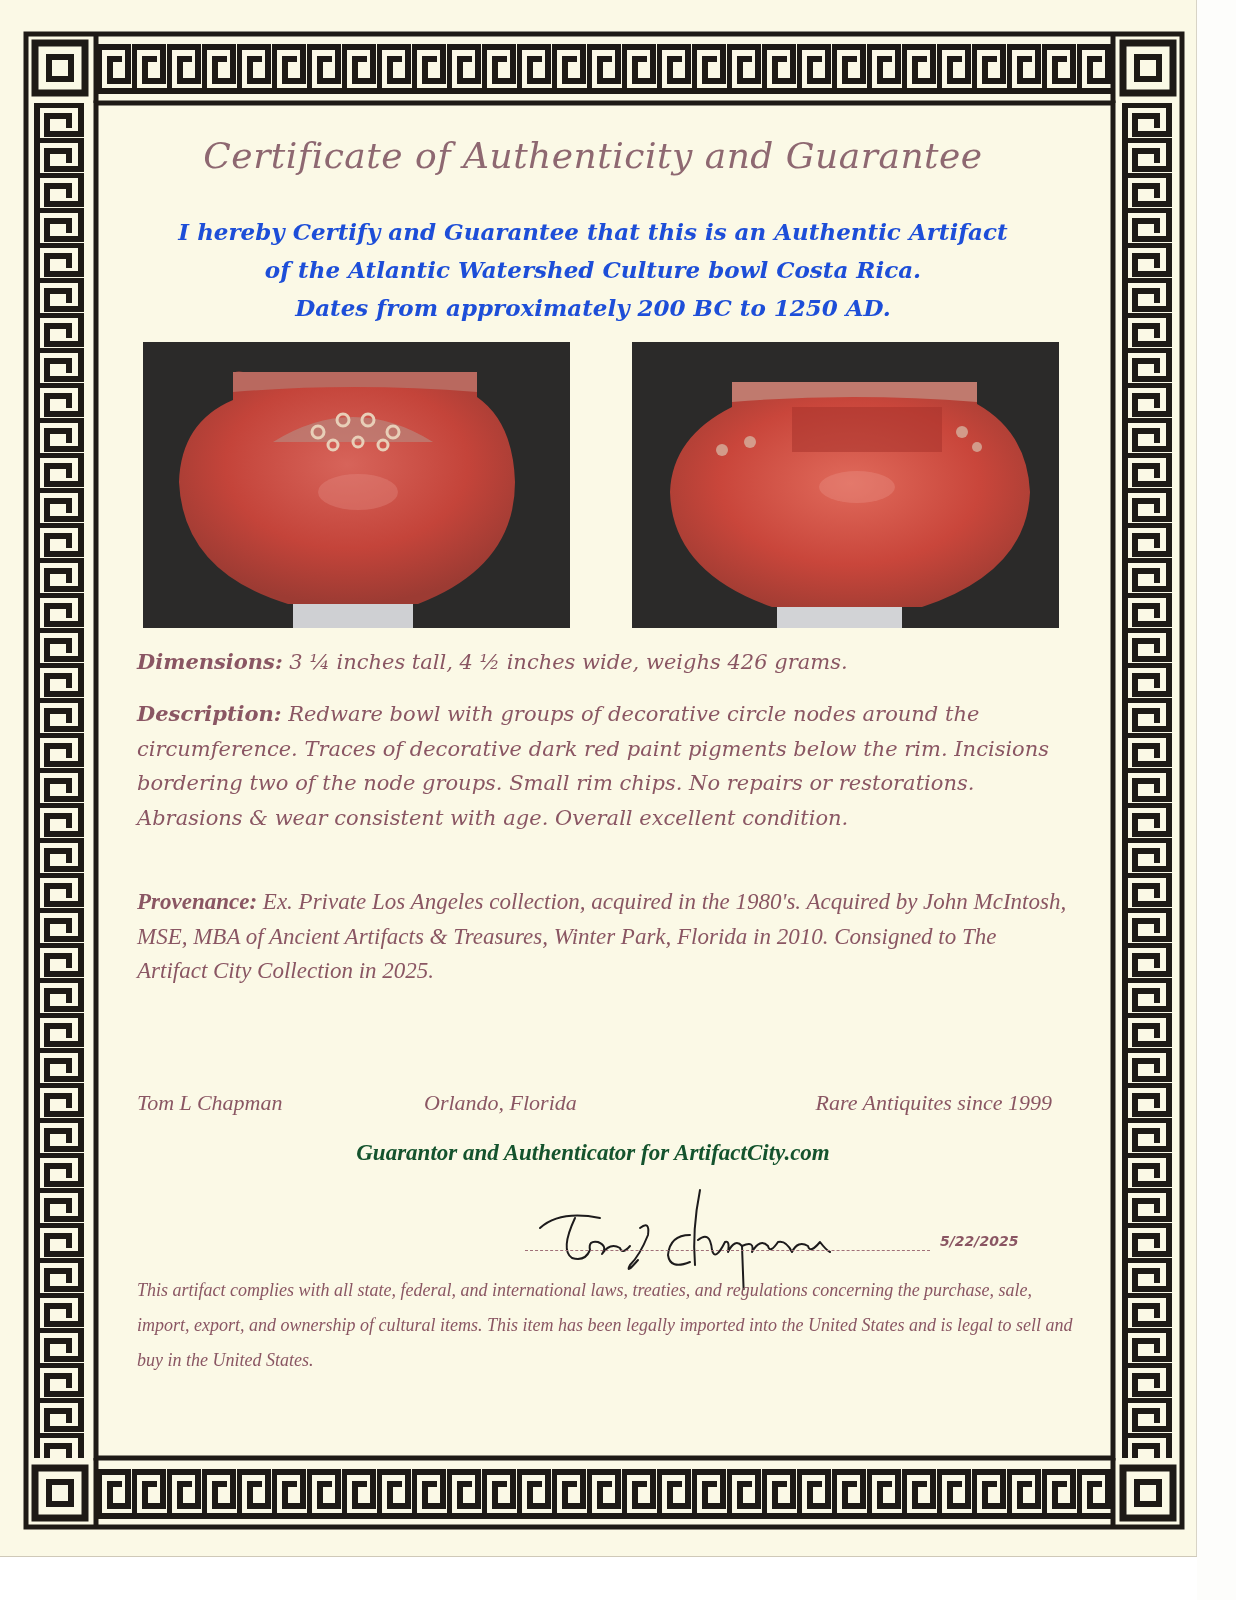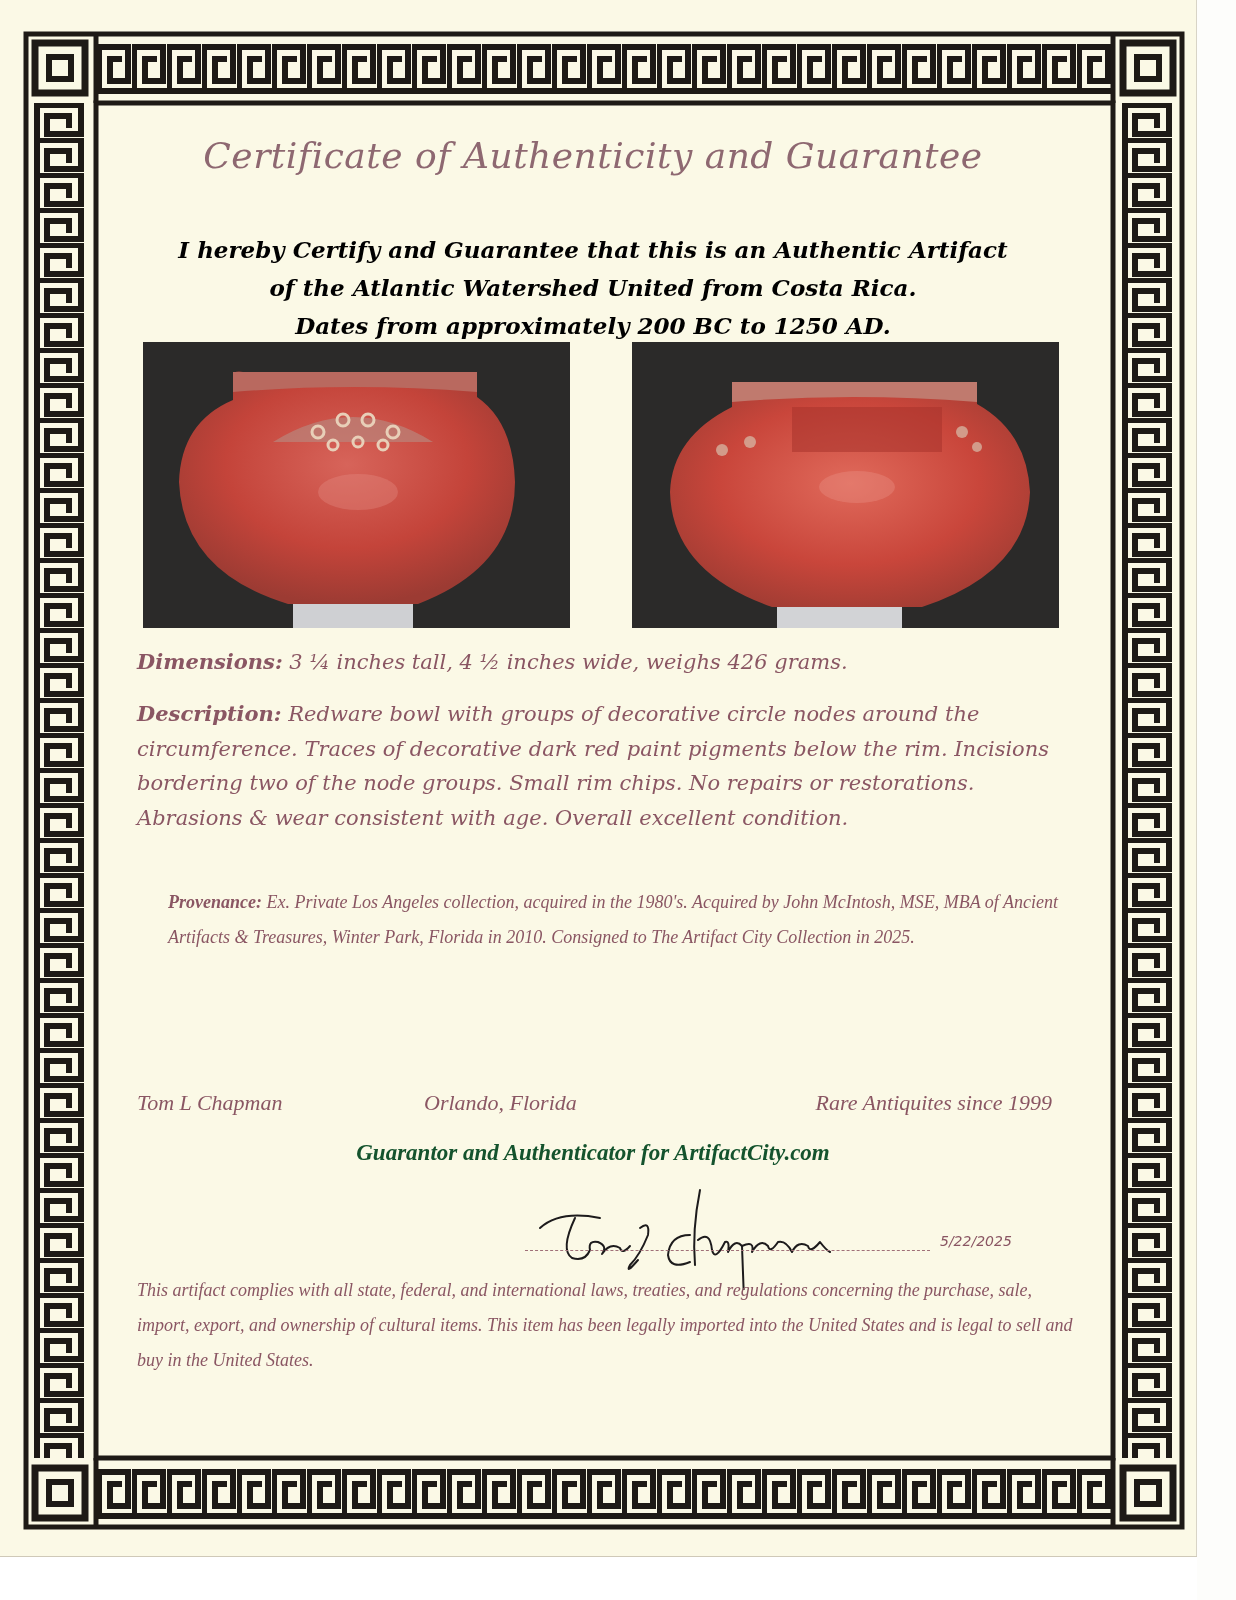--- a/index.html
+++ b/index.html
@@ -18,54 +18,54 @@
   .content { position:absolute; left:100px; top:105px; width:986px; height:1206px; color:#8a5663; }
 
   .title {
     position:absolute; left:0; top:30px; width:100%; text-align:center;
     font-family:"DejaVu Serif", serif; font-style:italic;
     font-size:36px; color:#8e6871; letter-spacing:0.5px;
   }
   .intro {
     position:absolute; left:0; top:108px; width:100%; text-align:center;
     font-family:"DejaVu Serif", serif; font-style:italic; font-weight:bold;
-    font-size:23px; line-height:38px; color:#000000;margin-top:18px;
+    font-size:23px; line-height:38px; color:#1d4ed8;
   }
   .photo {
     position:absolute; top:237px; width:427px; height:286px; background:#2b2a29; overflow:hidden;
   }
   .photo.left { left:43px; }
   .photo.right { left:532px; }
 
   .para {
     position:absolute; left:37px; width:930px;
     font-family:"DejaVu Serif", serif; font-style:italic;
     font-size:21px; line-height:34.5px; color:#8a5663;
   }
   .para .lbl { font-weight:bold; }
   .dims { top:540px; }
   .desc { top:592px; }
-  .prov { top:780px; font-family:"Liberation Serif", serif; font-size:18px;margin-left:31px; }
+  .prov { top:780px; font-family:"Liberation Serif", serif; font-size:23px; }
 
   .sigrow {
     position:absolute; top:985px; left:37px; width:915px; height:30px;
     font-family:"Liberation Serif", serif; font-style:italic; font-weight:normal;
     font-size:22px; color:#8a5663;
   }
   .sigrow span { position:absolute; top:0; white-space:nowrap; }
   .guarantor {
     position:absolute; top:1035px; left:0; width:100%; text-align:center;
     font-family:"Liberation Serif", serif; font-style:italic; font-weight:bold;
     font-size:23px; color:#14532d;
   }
   .sigline { position:absolute; left:425px; top:1145px; width:405px; border-top:1.5px dashed #a07078; }
   .sig-svg { position:absolute; left:430px; top:1075px; }
   .sigdate {
     position:absolute; left:840px; top:1128px;
-    font-family:"DejaVu Sans", sans-serif; font-style:italic; font-weight:normal;
+    font-family:"DejaVu Sans", sans-serif; font-style:italic; font-weight:bold;
     font-size:14px; color:#8a5663;
   }
   .legal {
     position:absolute; left:37px; top:1168px; width:940px;
     font-family:"Liberation Serif", serif; font-style:italic;
     font-size:18px; line-height:35px; color:#8a5663;
   }
 </style>
 </head>
 <body>
@@ -120,21 +120,21 @@
   <line x1="1113" y1="34" x2="1113" y2="103" stroke="#1e1a16" stroke-width="5"></line>
   <line x1="96" y1="1458" x2="96" y2="1527" stroke="#1e1a16" stroke-width="5"></line>
   <line x1="1113" y1="1458" x2="1113" y2="1527" stroke="#1e1a16" stroke-width="5"></line>
 </svg>
 
 <div class="content">
   <div class="title">Certificate of Authenticity and Guarantee</div>
 
   <div class="intro">
     <div>I hereby Certify and Guarantee that this is an Authentic Artifact</div>
-    <div>of the Atlantic Watershed United from Costa Rica.</div>
+    <div>of the Atlantic Watershed Culture bowl Costa Rica.</div>
     <div>Dates from approximately 200 BC to 1250 AD.</div>
   </div>
 
   <div class="photo left" title="Redware bowl, front view">
     <svg width="427" height="286" viewBox="0 0 427 286">
       <defs>
         <radialGradient id="bowlA" cx="0.5" cy="0.4" r="0.6">
           <stop offset="0" stop-color="#d7645a"></stop>
           <stop offset="0.6" stop-color="#c4443a"></stop>
           <stop offset="1" stop-color="#9c3b33"></stop>

